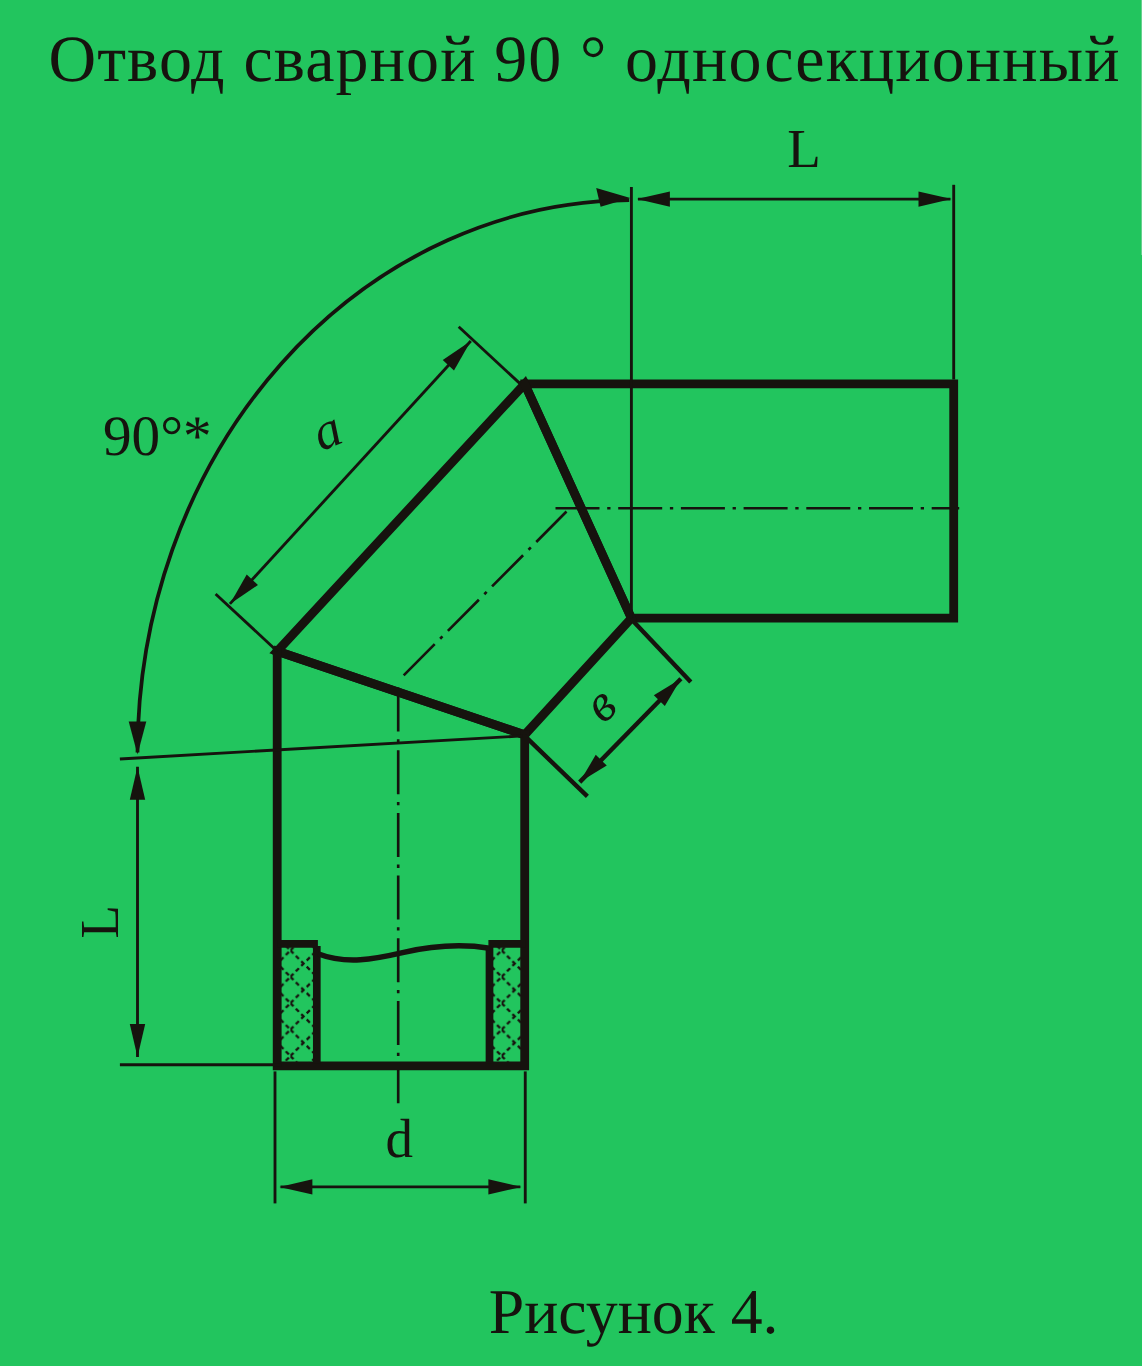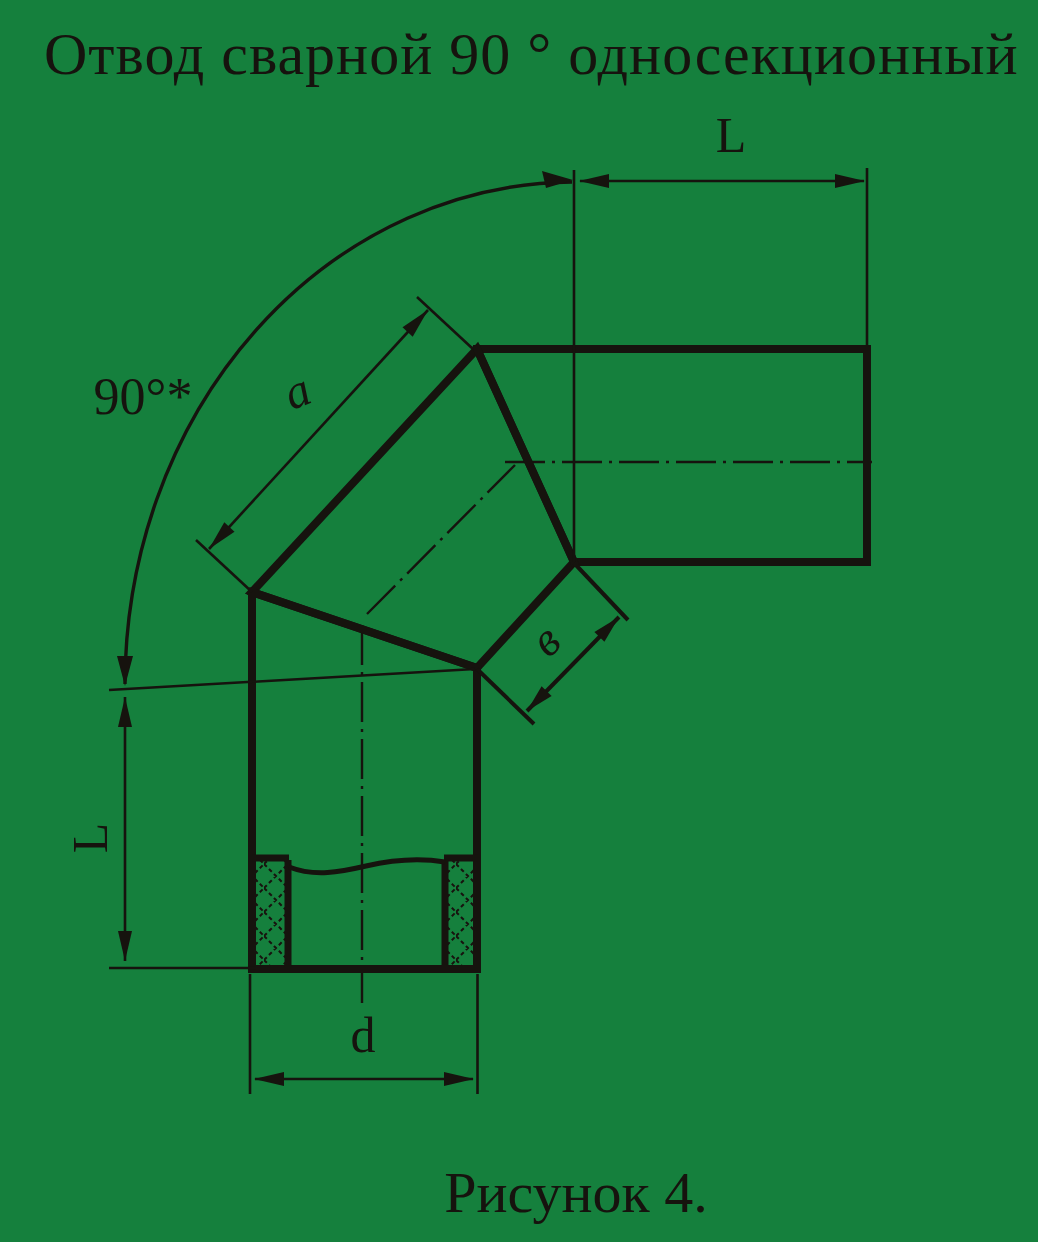--- a/index.html
+++ b/index.html
@@ -1,20 +1,20 @@
 <!DOCTYPE html>
 <html><head>
 <meta charset="utf-8">
 <style>
   html,body{margin:0;padding:0;background:#e8e8e8;}
   .sheet{
     position:relative;
     width:1038px;height:1242px;
     margin:0 auto;
-    background:#15803d;
+    background:#22c55e;
     font-family:"Liberation Serif", serif;
     overflow:hidden;
   }
   svg{display:block;}
   text{fill:#16130e;}
   .t-title{font-size:60px;letter-spacing:1px;}
   .t-caption{font-size:58px;}
   .t-dim{font-size:50px;}
   .t-angle{font-size:52px;}
   .t-ital{font-style:italic;font-size:48px;}

